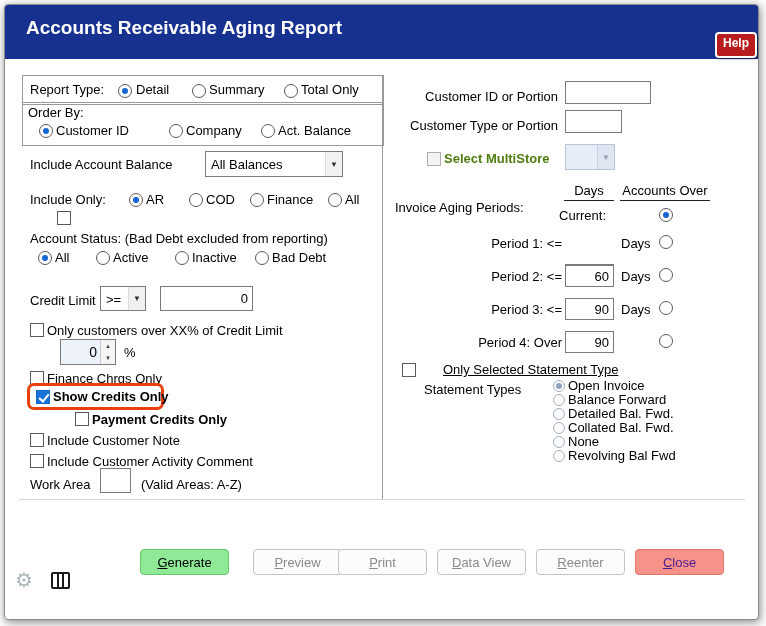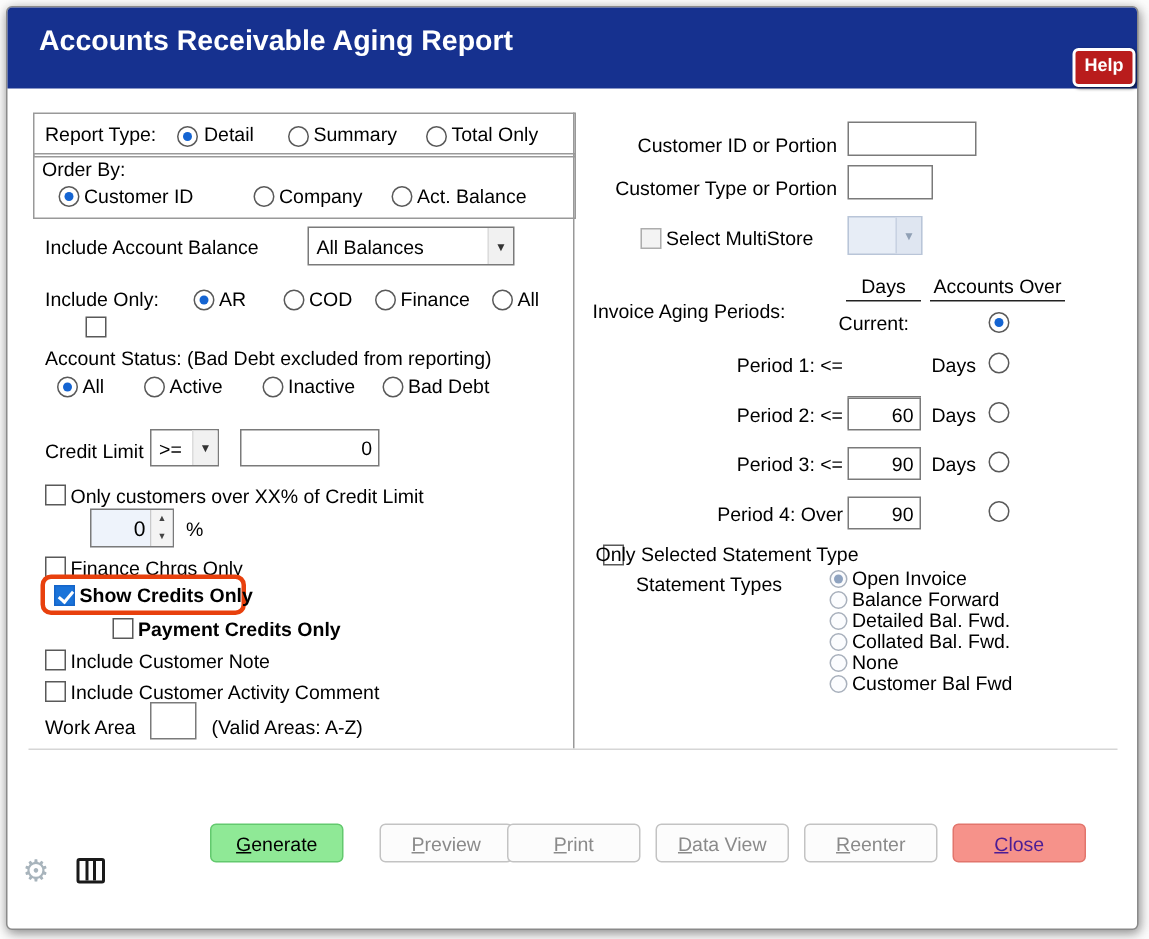--- a/index.html
+++ b/index.html
@@ -4,21 +4,21 @@
 <style>
   html,body{margin:0;padding:0;}
   body{width:766px;height:626px;position:relative;background:#fdfdfd;font-family:"Liberation Sans",sans-serif;font-size:13px;color:#000;overflow:hidden;}
   .dialog{position:absolute;left:4px;top:4px;width:753px;height:614px;background:#fff;border:1px solid #8a8a8a;border-radius:4px;box-shadow:1px 2px 8px rgba(80,80,80,.7);}
   .hdr{position:absolute;left:0;top:0;right:0;height:54px;background:#16318f;border-radius:3px 3px 0 0;}
   .title{position:absolute;left:21px;top:12px;color:#fff;font-size:19px;font-weight:bold;white-space:nowrap;}
   .help{position:absolute;right:1px;top:27px;height:22px;background:#b91c1c;border:2px solid #fff;border-radius:4px;color:#fff;font-weight:bold;font-size:12px;line-height:18px;padding:0 6px;box-shadow:1px 1px 2px rgba(0,0,0,.5);cursor:pointer;}
   .lbl{position:absolute;white-space:nowrap;line-height:15px;font-size:13px;}
   .r{text-align:right;}
   .b{font-weight:bold;}
-  .gray{color:#000000;}
+  .gray{color:#4d7c0f;font-weight:bold;}
   .box{position:absolute;border:1px solid #999;}
   .vline{position:absolute;width:1px;background:#999;}
   .hline{position:absolute;height:1px;background:#d6d6d6;}
   .rd{position:absolute;width:14px;height:14px;border:1px solid #595959;border-radius:50%;background:#fff;box-sizing:border-box;}
   .rd.on::after{content:'';position:absolute;left:3px;top:3px;width:6px;height:6px;border-radius:50%;background:#1464d2;}
   .rd.sm{width:12px;height:12px;}
   .rd.sm.on::after{left:2px;top:2px;width:6px;height:6px;}
   .rd.dis{border-color:#a8b0bc;background:#fbfcfe;}
   .rd.dis.on::after{background:#8fa3c0;}
   .cb{position:absolute;width:14px;height:14px;border:1px solid #595959;background:#fff;box-sizing:border-box;}
@@ -179,35 +179,35 @@
   <div class="lbl r" style="left:430px;top:297px;width:127px;">Period 3: &lt;=</div>
   <input class="inp num" style="left: 560px; top: 293px; width: 49px; height: 22px;" value="90">
   <div class="lbl" style="left:616px;top:297px;">Days</div>
   <span class="rd" style="left:654px;top:296px;"></span>
 
   <div class="lbl r" style="left:430px;top:330px;width:127px;">Period 4: Over</div>
   <input class="inp num" style="left: 560px; top: 326px; width: 49px; height: 22px;" value="90">
   <span class="rd" style="left:654px;top:329px;"></span>
 
   <span class="cb" style="left:397px;top:358px;"></span>
-  <div class="lbl" style="left:392px;top:357px;">Only Selected Statement Type</div>
+  <div class="lbl" style="left:438px;top:357px;text-decoration:underline;">Only Selected Statement Type</div>
   <div class="lbl" style="left:419px;top:377px;">Statement Types</div>
 
   <span class="rd sm dis on" style="left:548px;top:375px;"></span>
   <div class="lbl" style="left:563px;top:373px;">Open Invoice</div>
   <span class="rd sm dis" style="left:548px;top:389px;"></span>
   <div class="lbl" style="left:563px;top:387px;">Balance Forward</div>
   <span class="rd sm dis" style="left:548px;top:403px;"></span>
   <div class="lbl" style="left:563px;top:401px;">Detailed Bal. Fwd.</div>
   <span class="rd sm dis" style="left:548px;top:417px;"></span>
   <div class="lbl" style="left:563px;top:415px;">Collated Bal. Fwd.</div>
   <span class="rd sm dis" style="left:548px;top:431px;"></span>
   <div class="lbl" style="left:563px;top:429px;">None</div>
   <span class="rd sm dis" style="left:548px;top:445px;"></span>
-  <div class="lbl" style="left:563px;top:443px;">Customer Bal Fwd</div>
+  <div class="lbl" style="left:563px;top:443px;">Revolving Bal Fwd</div>
 
   <div class="btn green" style="left:135px;">
       <span class="bl">Generate</span>
     </div>
   <div class="btn" style="left:248px;">
       <span class="bl">Preview</span>
     </div>
   <div class="btn" style="left:333px;">
       <span class="bl">Print</span>
     </div>

